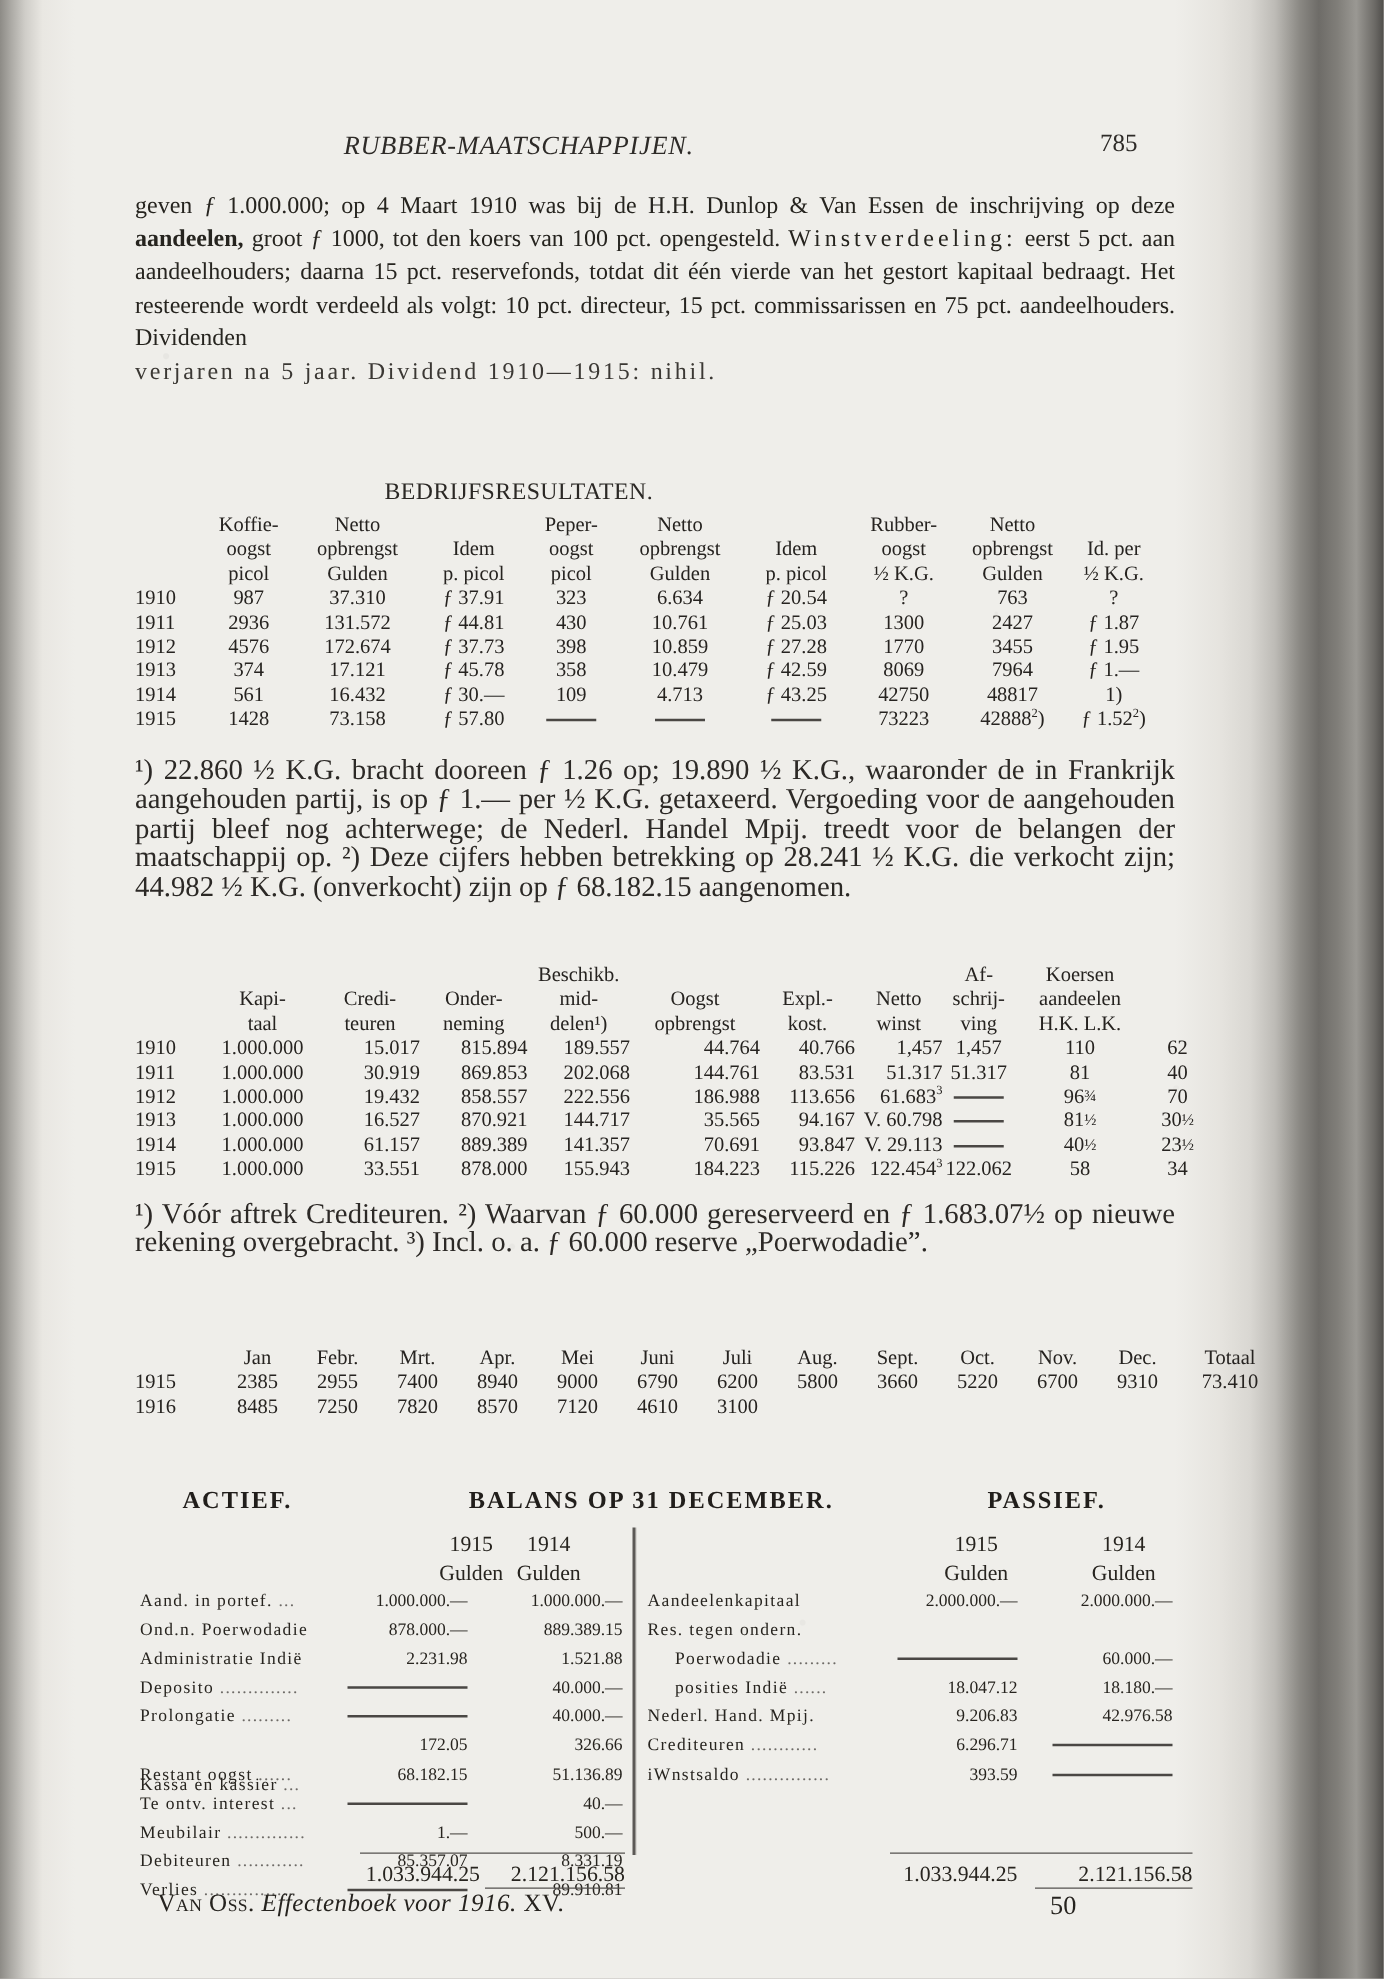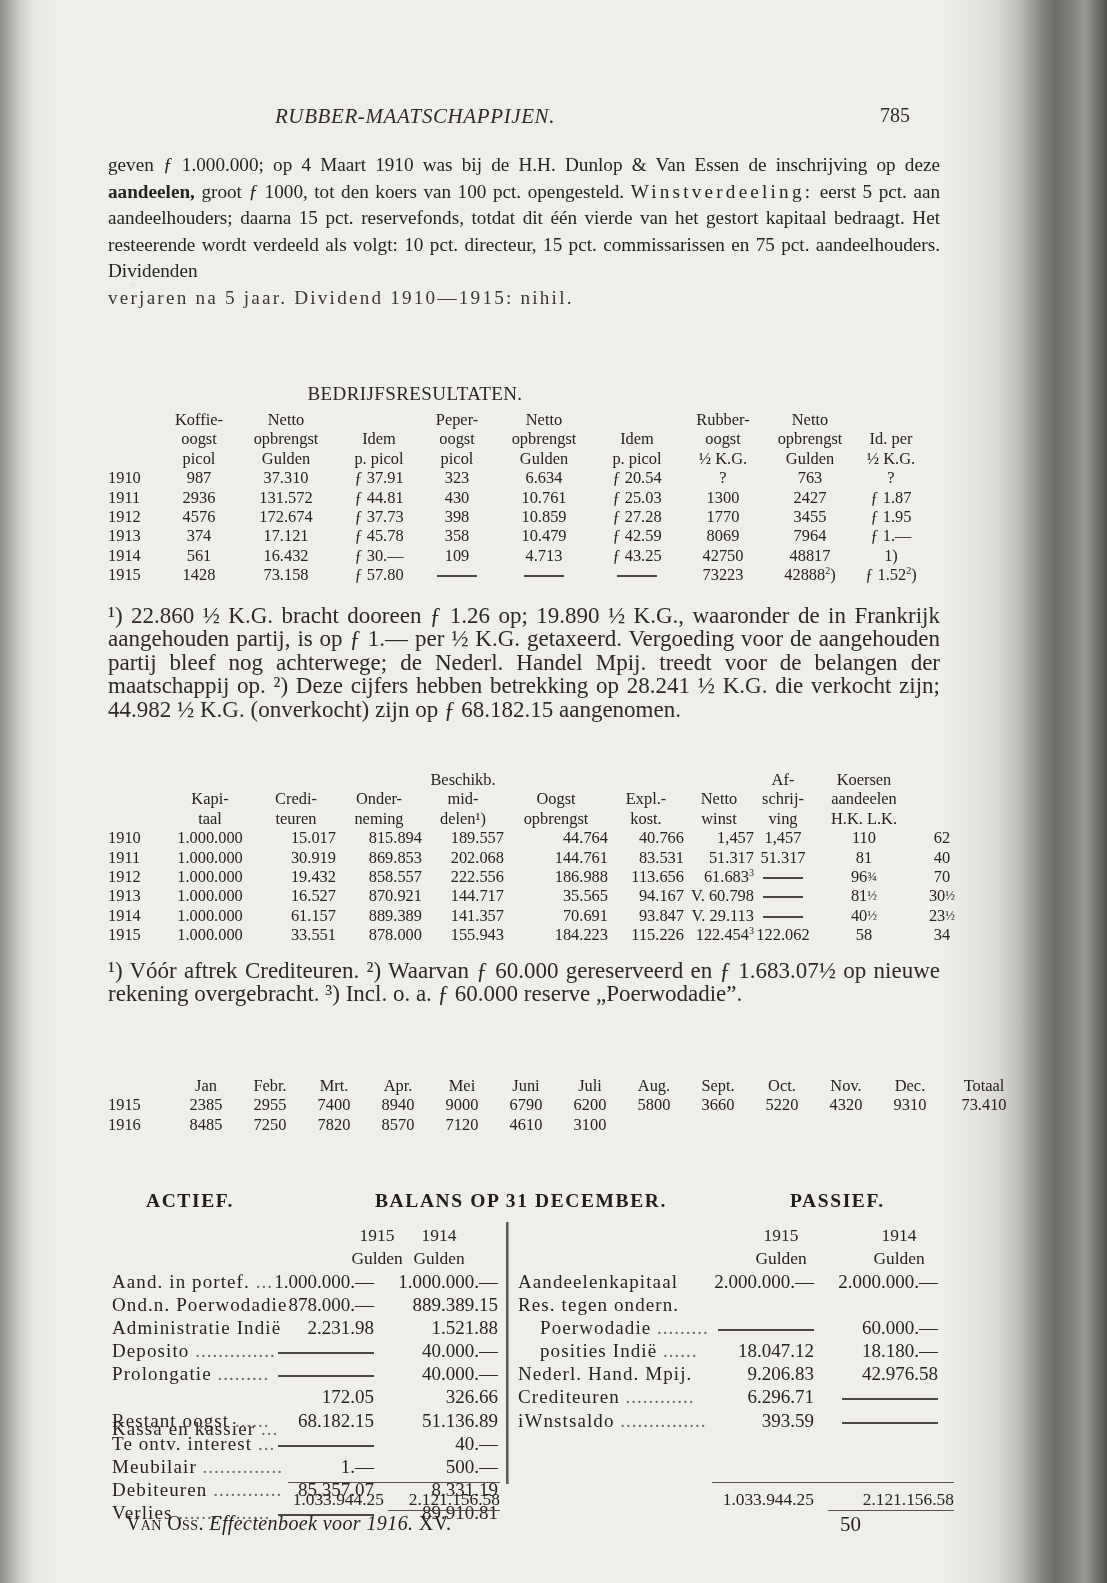--- a/index.html
+++ b/index.html
@@ -83,21 +83,21 @@
   .balhead span{position:absolute;font-weight:bold;font-size:19.5px;letter-spacing:1.6px;color:#211e1b;}
   .bal-actief{left:146px;}
   .bal-title{left:375px;}
   .bal-passief{left:790px;}
 
   .divider{
     position:absolute;left:506px;top:1222px;width:0;height:262px;
     border-left:2px solid #5c5956;border-right:1px solid #9b9995;
   }
 
-  .balcol{position:absolute;font-size:19px;line-height:23.1px;color:#27241f;}
+  .balcol{position:absolute;font-size:14px;line-height:23.1px;color:#27241f;}
   .balcol .row{position:relative;height:23.1px;white-space:nowrap;}
   .balcol .lbl{position:absolute;left:0;letter-spacing:1.1px;}
   .balcol .lead{color:#6d6a66;letter-spacing:1px;}
   .balcol .v1{position:absolute;text-align:right;}
   .colhdr{position:absolute;text-align:center;font-size:17.4px;line-height:23.1px;color:#27241f;}
   .totline{position:absolute;border-top:1.6px solid #55524f;}
   .tot{position:absolute;font-size:17.4px;text-align:right;color:#27241f;}
   .tot.ul{border-bottom:1.4px solid #55524f;}
 
   
@@ -404,21 +404,21 @@
           <td class="c">2385</td>
           <td class="c">2955</td>
           <td class="c">7400</td>
           <td class="c">8940</td>
           <td class="c">9000</td>
           <td class="c">6790</td>
           <td class="c">6200</td>
           <td class="c">5800</td>
           <td class="c">3660</td>
           <td class="c">5220</td>
-          <td class="c">4320</td>
+          <td class="c">6700</td>
           <td class="c">9310</td>
           <td class="c">73.410</td>
         </tr>
         <tr>
           <td class="yr">1916</td>
           <td class="c">8485</td>
           <td class="c">7250</td>
           <td class="c">7820</td>
           <td class="c">8570</td>
           <td class="c">7120</td>

